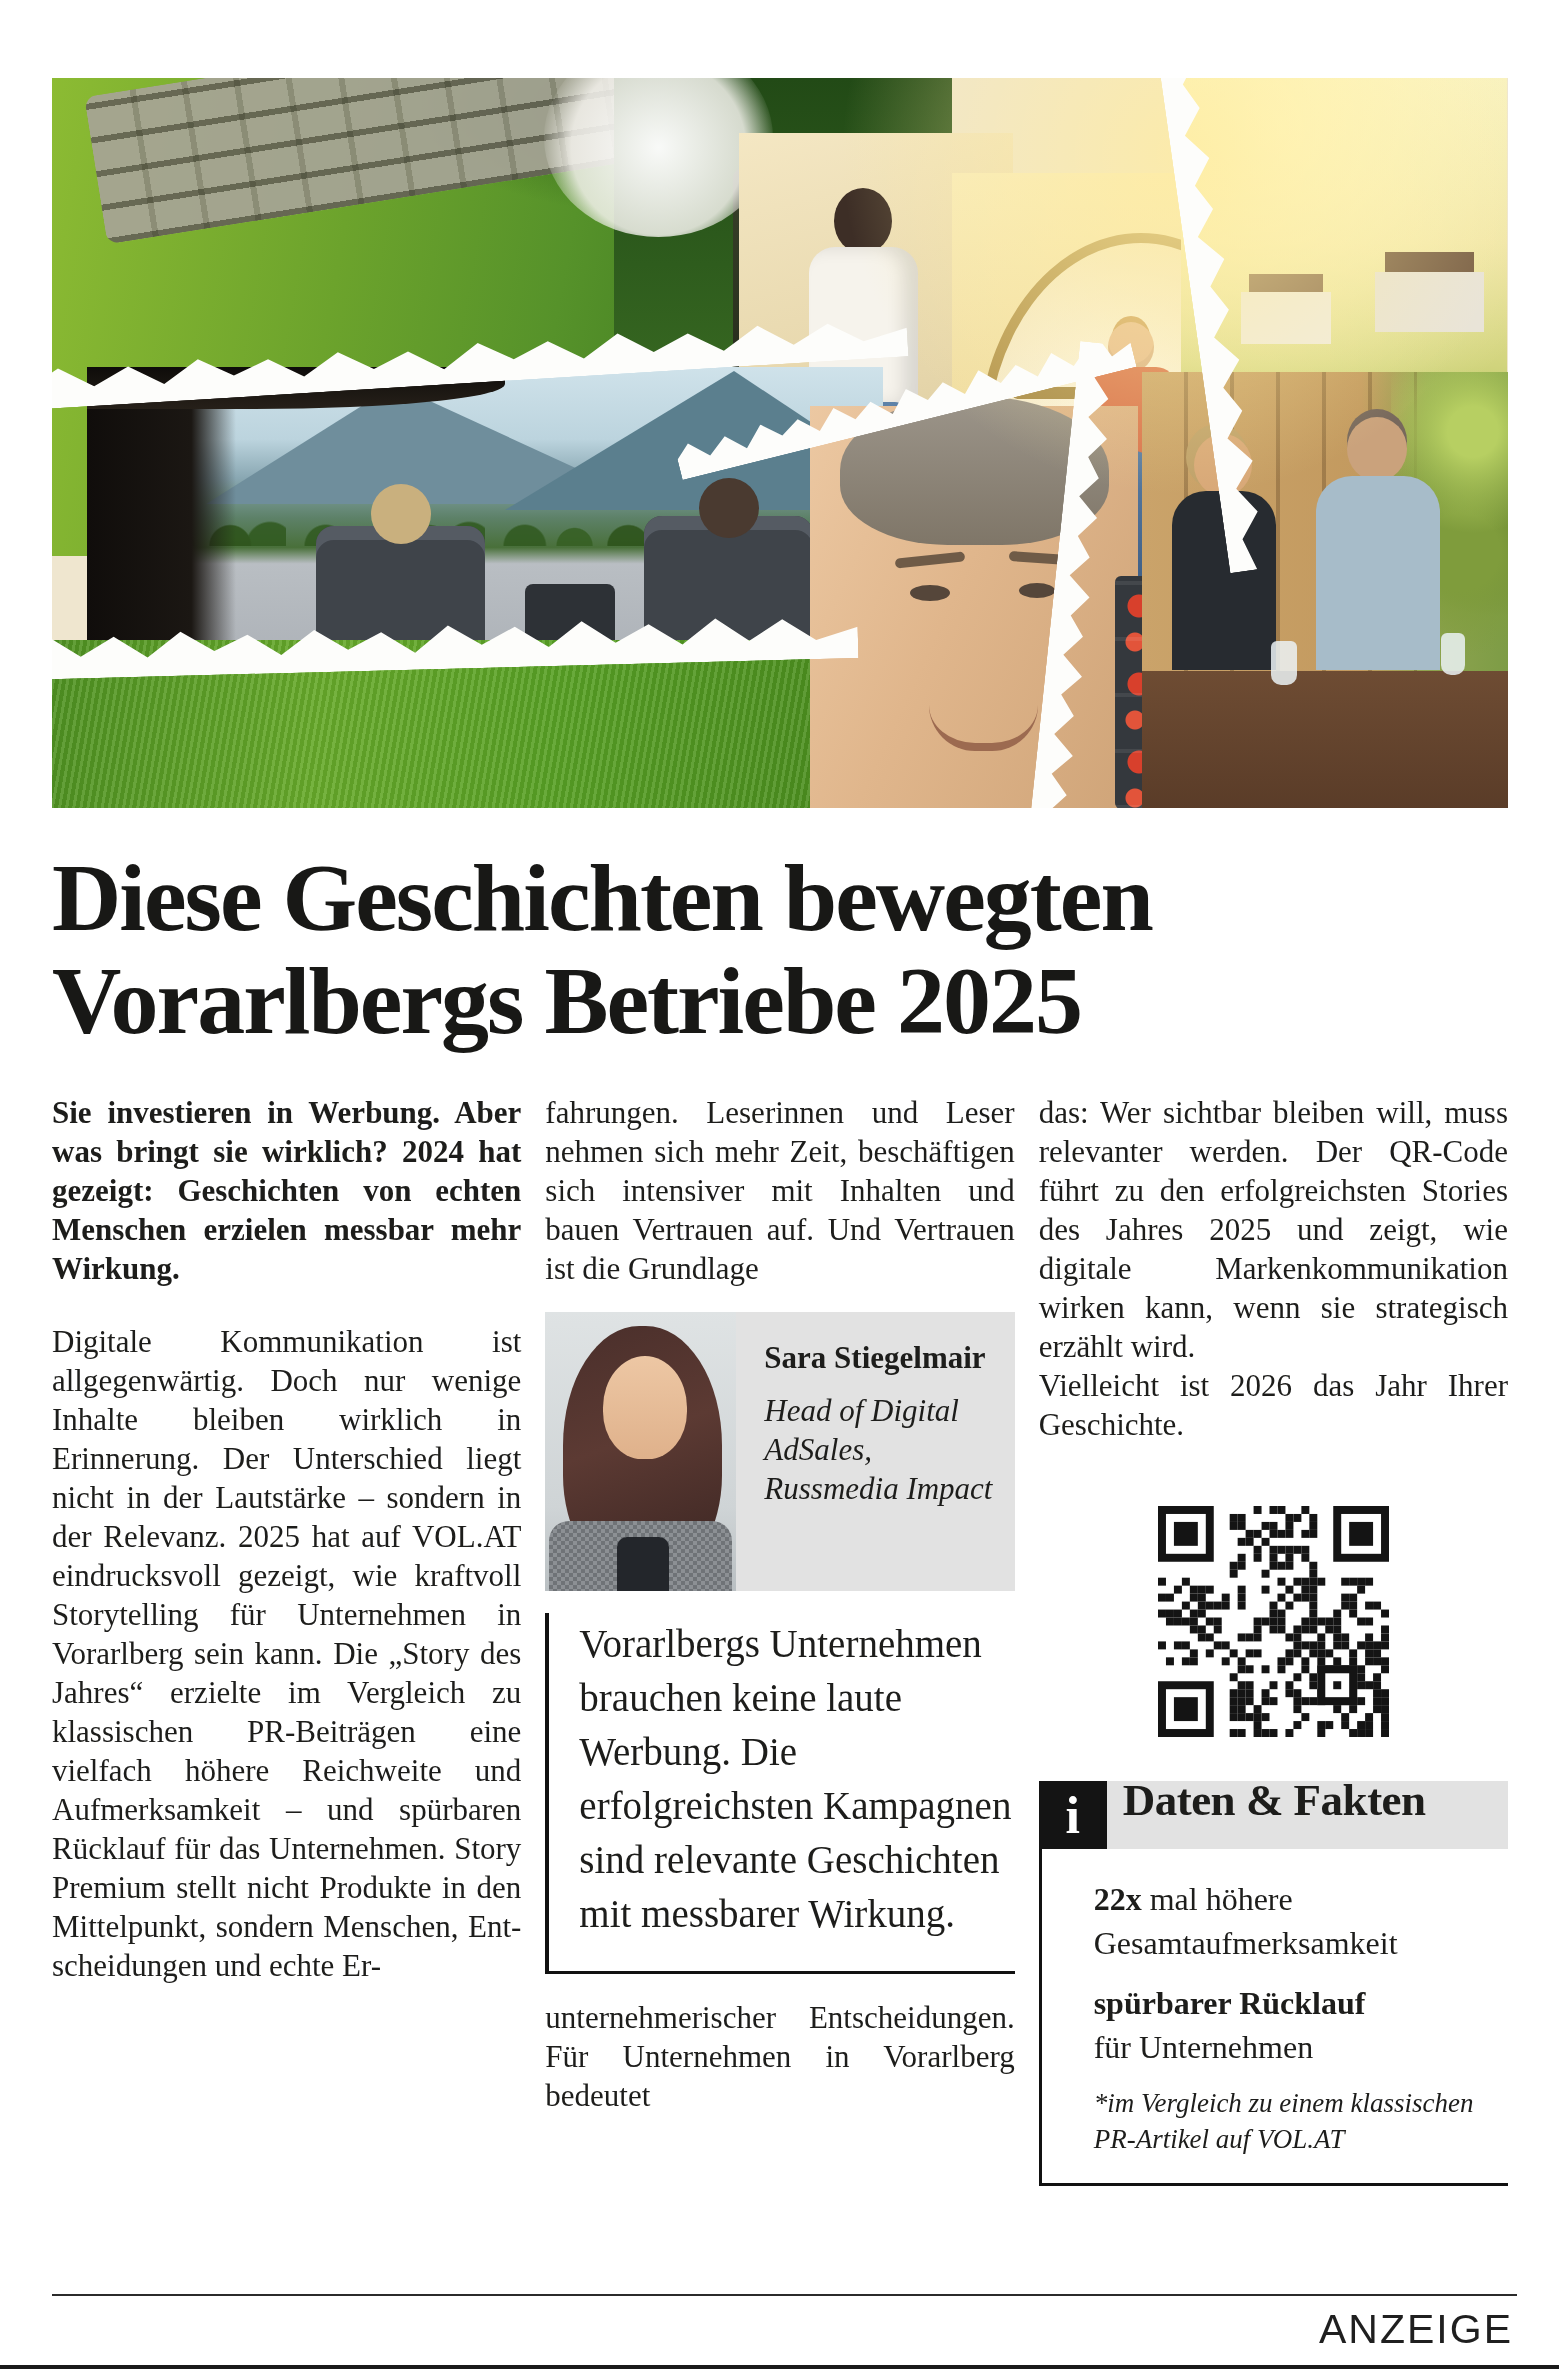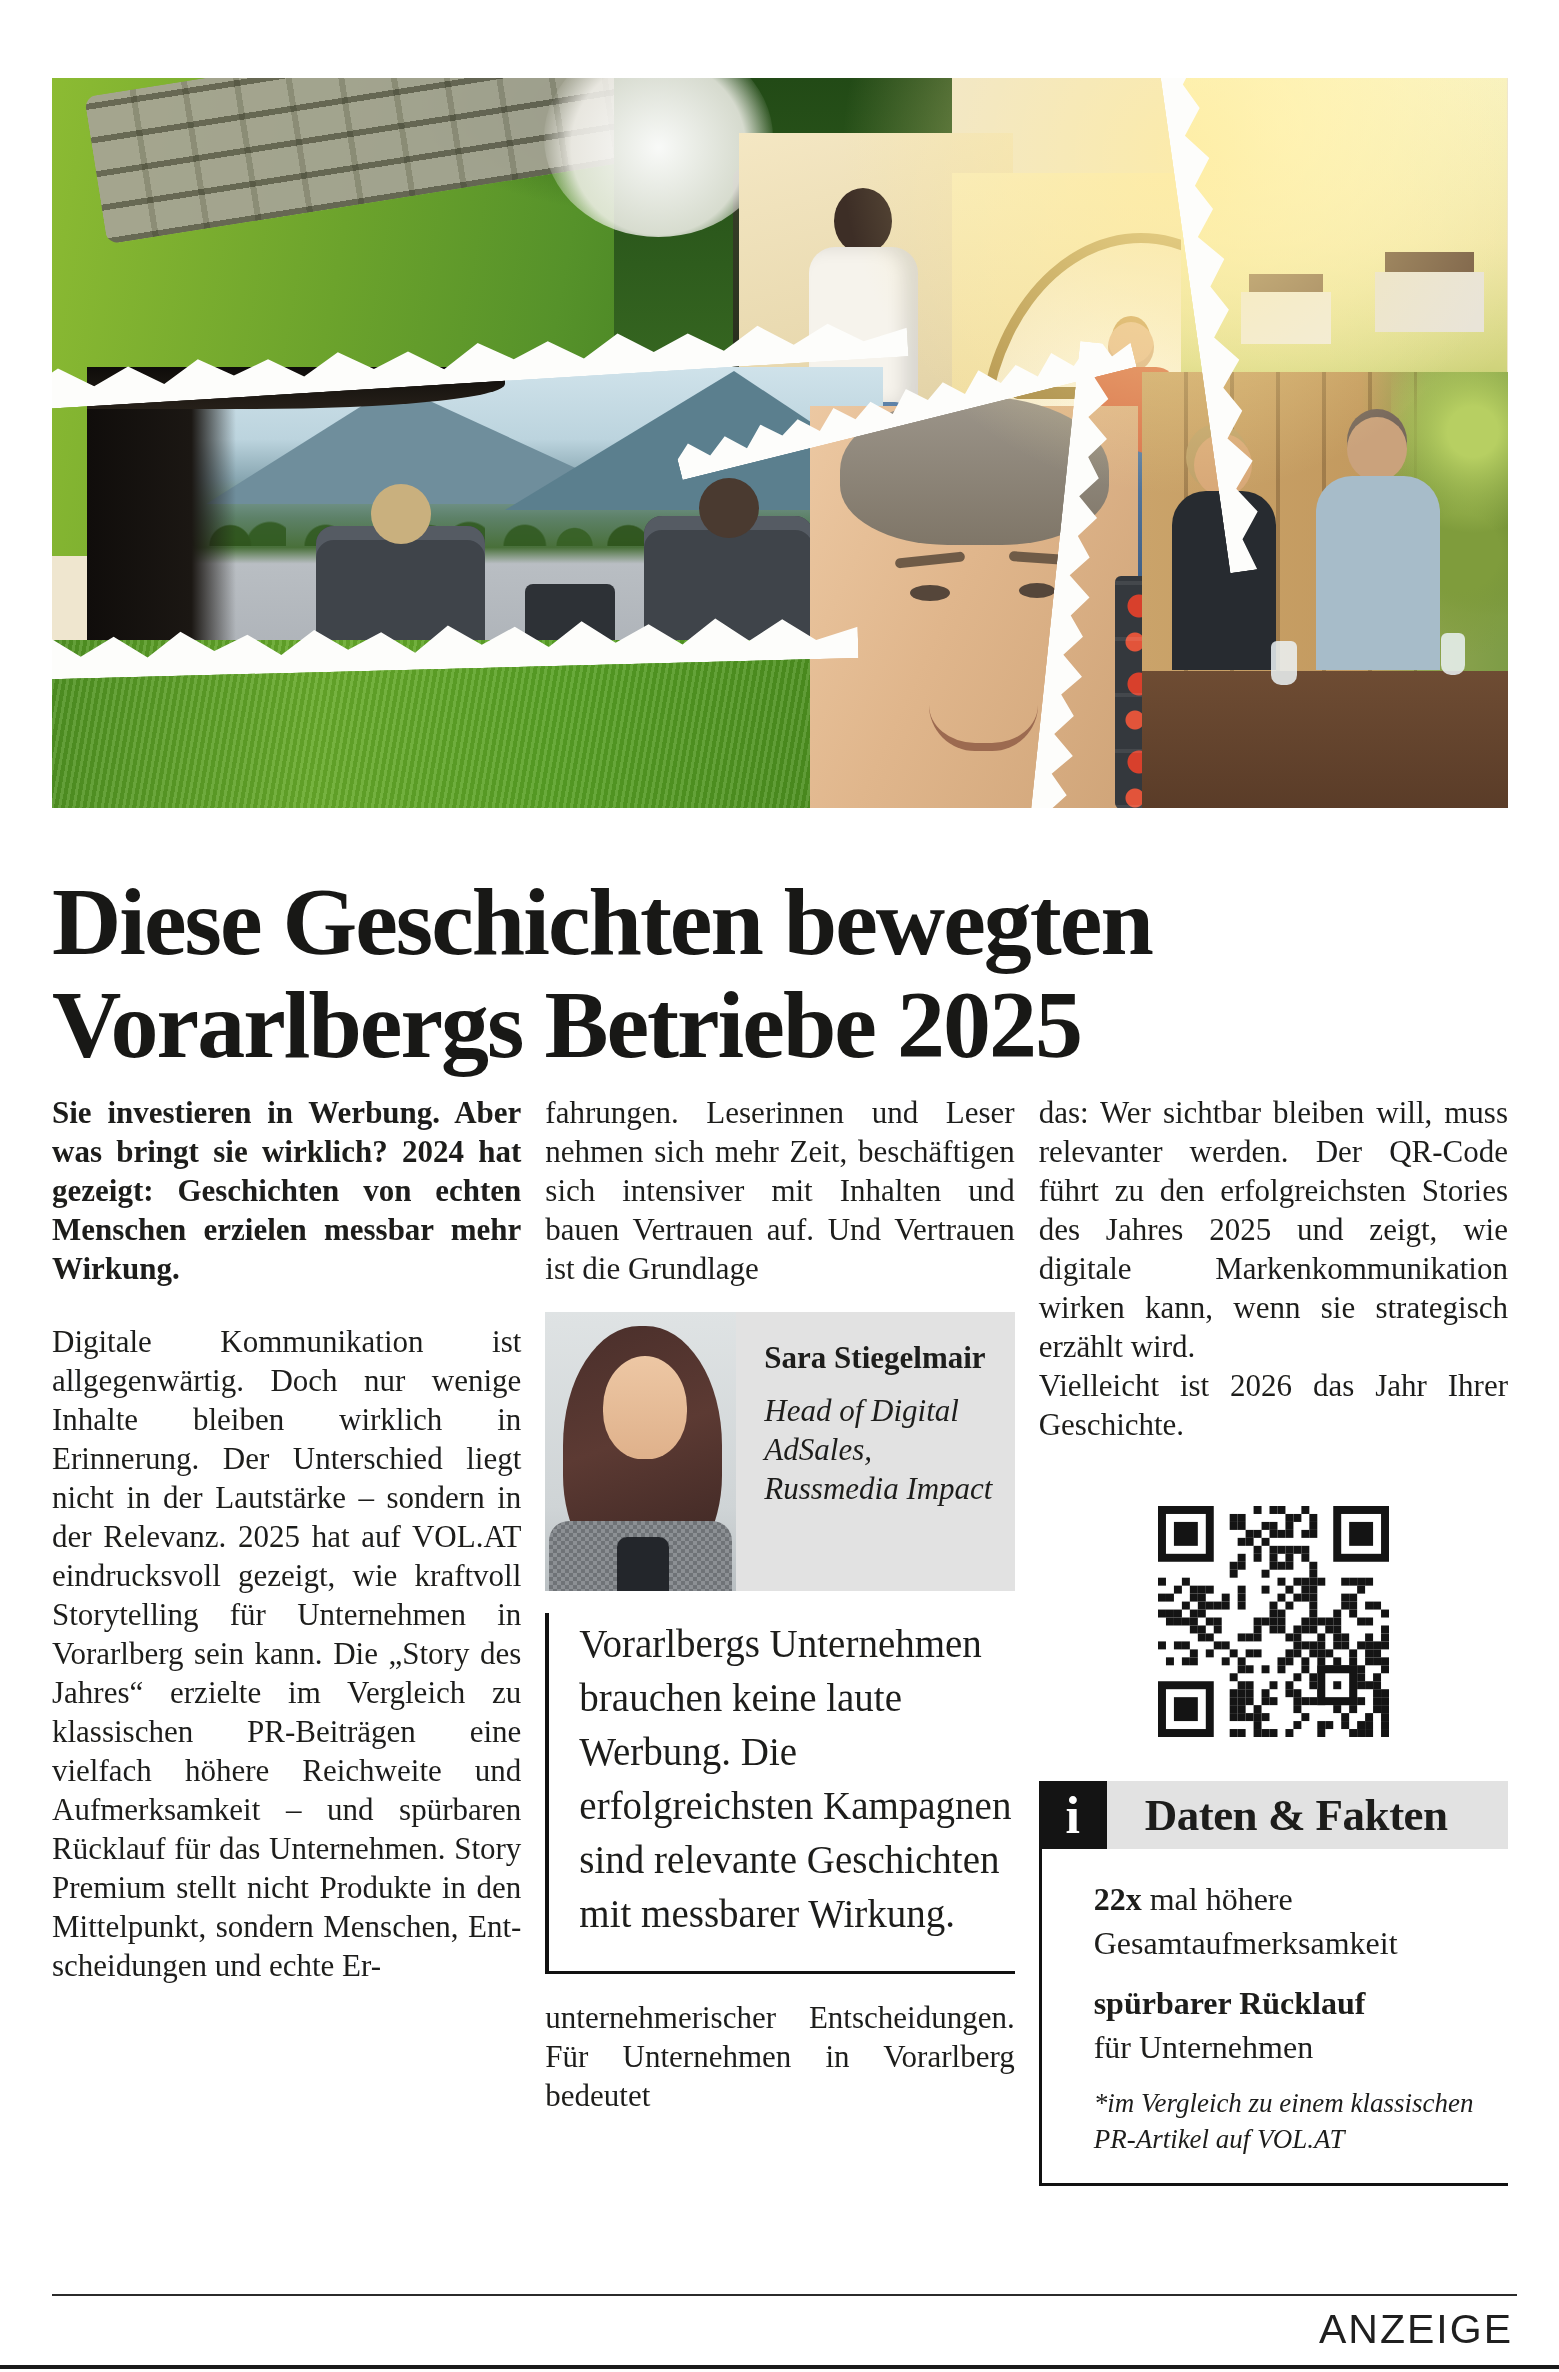--- a/index.html
+++ b/index.html
@@ -85,21 +85,21 @@
   .glow{left:716px;top:-80px;width:756px;height:517px;background:radial-gradient(circle at 55% 30%,rgba(255,236,160,.78) 0%,rgba(255,236,160,0) 62%);}
   .torn{background:#fdfdfb;
     clip-path:polygon(0% 45%,3% 10%,7% 55%,11% 15%,15% 60%,19% 8%,23% 50%,27% 18%,31% 62%,35% 12%,39% 55%,43% 20%,47% 65%,51% 10%,55% 52%,59% 16%,63% 60%,67% 8%,71% 55%,75% 18%,79% 62%,83% 10%,87% 58%,91% 15%,95% 60%,100% 35%,100% 100%,0% 100%);}
   .torn1{left:-20px;top:261px;width:876px;height:44px;transform:rotate(-3.5deg);}
   .torn2{left:-30px;top:543px;width:836px;height:48px;transform:rotate(-1.5deg);}
   .torn3{left:1015px;top:275px;width:498px;height:40px;transform:rotate(96deg);transform-origin:30px 20px;}
   .torn4{left:1077px;top:-119px;width:637px;height:42px;transform:rotate(82deg);transform-origin:40px 20px;}
   .torn5{left:619px;top:308px;width:468px;height:38px;transform:rotate(-14deg);}
 
   
-  .headline{position:absolute;left:52px;top:870px;width:1463px;
+  .headline{position:absolute;left:52px;top:846px;width:1463px;
     font-weight:bold;font-size:96px;line-height:103px;letter-spacing:-2px;color:#181816;}
   .headline div{white-space:nowrap;}
 
   
   .cols{position:absolute;left:52px;top:1093px;width:1456px;height:1194px;display:flex;gap:24px;}
   .col{flex:1 1 0;font-size:31px;line-height:39px;text-align:justify;}
   .lead{font-weight:bold;margin:0 0 34px 0;}
   .body-p{margin:0;}
   .col p{hyphens:manual;}
 
@@ -122,21 +122,21 @@
   
   .bold-close{font-weight:normal;}
   .qr-wrap{margin:62px auto 0 auto;width:231px;height:231px;}
   .qr-wrap svg{display:block;width:231px;height:231px;}
 
   
   .facts{margin-top:44px;}
   .facts-header{display:flex;height:68px;}
   .facts-icon{width:68px;height:68px;background:#141414;color:#ffffff;flex:0 0 68px;
     display:flex;align-items:center;justify-content:center;font-weight:bold;font-size:52px;font-family:"Liberation Serif",serif;}
-  .facts-titlebar{flex:1;background:#e2e2e2;display:flex;align-items:center;padding-left:38px;}
+  .facts-titlebar{flex:1;background:#e2e2e2;display:flex;align-items:flex-start;padding-left:16px;}
   .facts-title{font-weight:bold;font-size:45px;letter-spacing:-0.5px;}
   .facts-body{border-left:3px solid #111;border-bottom:3px solid #111;padding:28px 6px 26px 52px;text-align:left;}
   .fact{margin:0 0 16px 0;font-size:32px;line-height:44px;}
   .fact b{font-weight:bold;}
   .footnote{margin:14px 0 0 0;font-style:italic;font-size:27px;line-height:36px;}
 
   
   .footer-rule{position:absolute;left:52px;top:2294px;width:1465px;height:0;border-top:2px solid #2b2b2b;}
   .advert{position:absolute;right:46px;top:2306px;font-family:"Liberation Sans",sans-serif;
     font-size:41px;letter-spacing:2px;color:#1f1f1f;}

